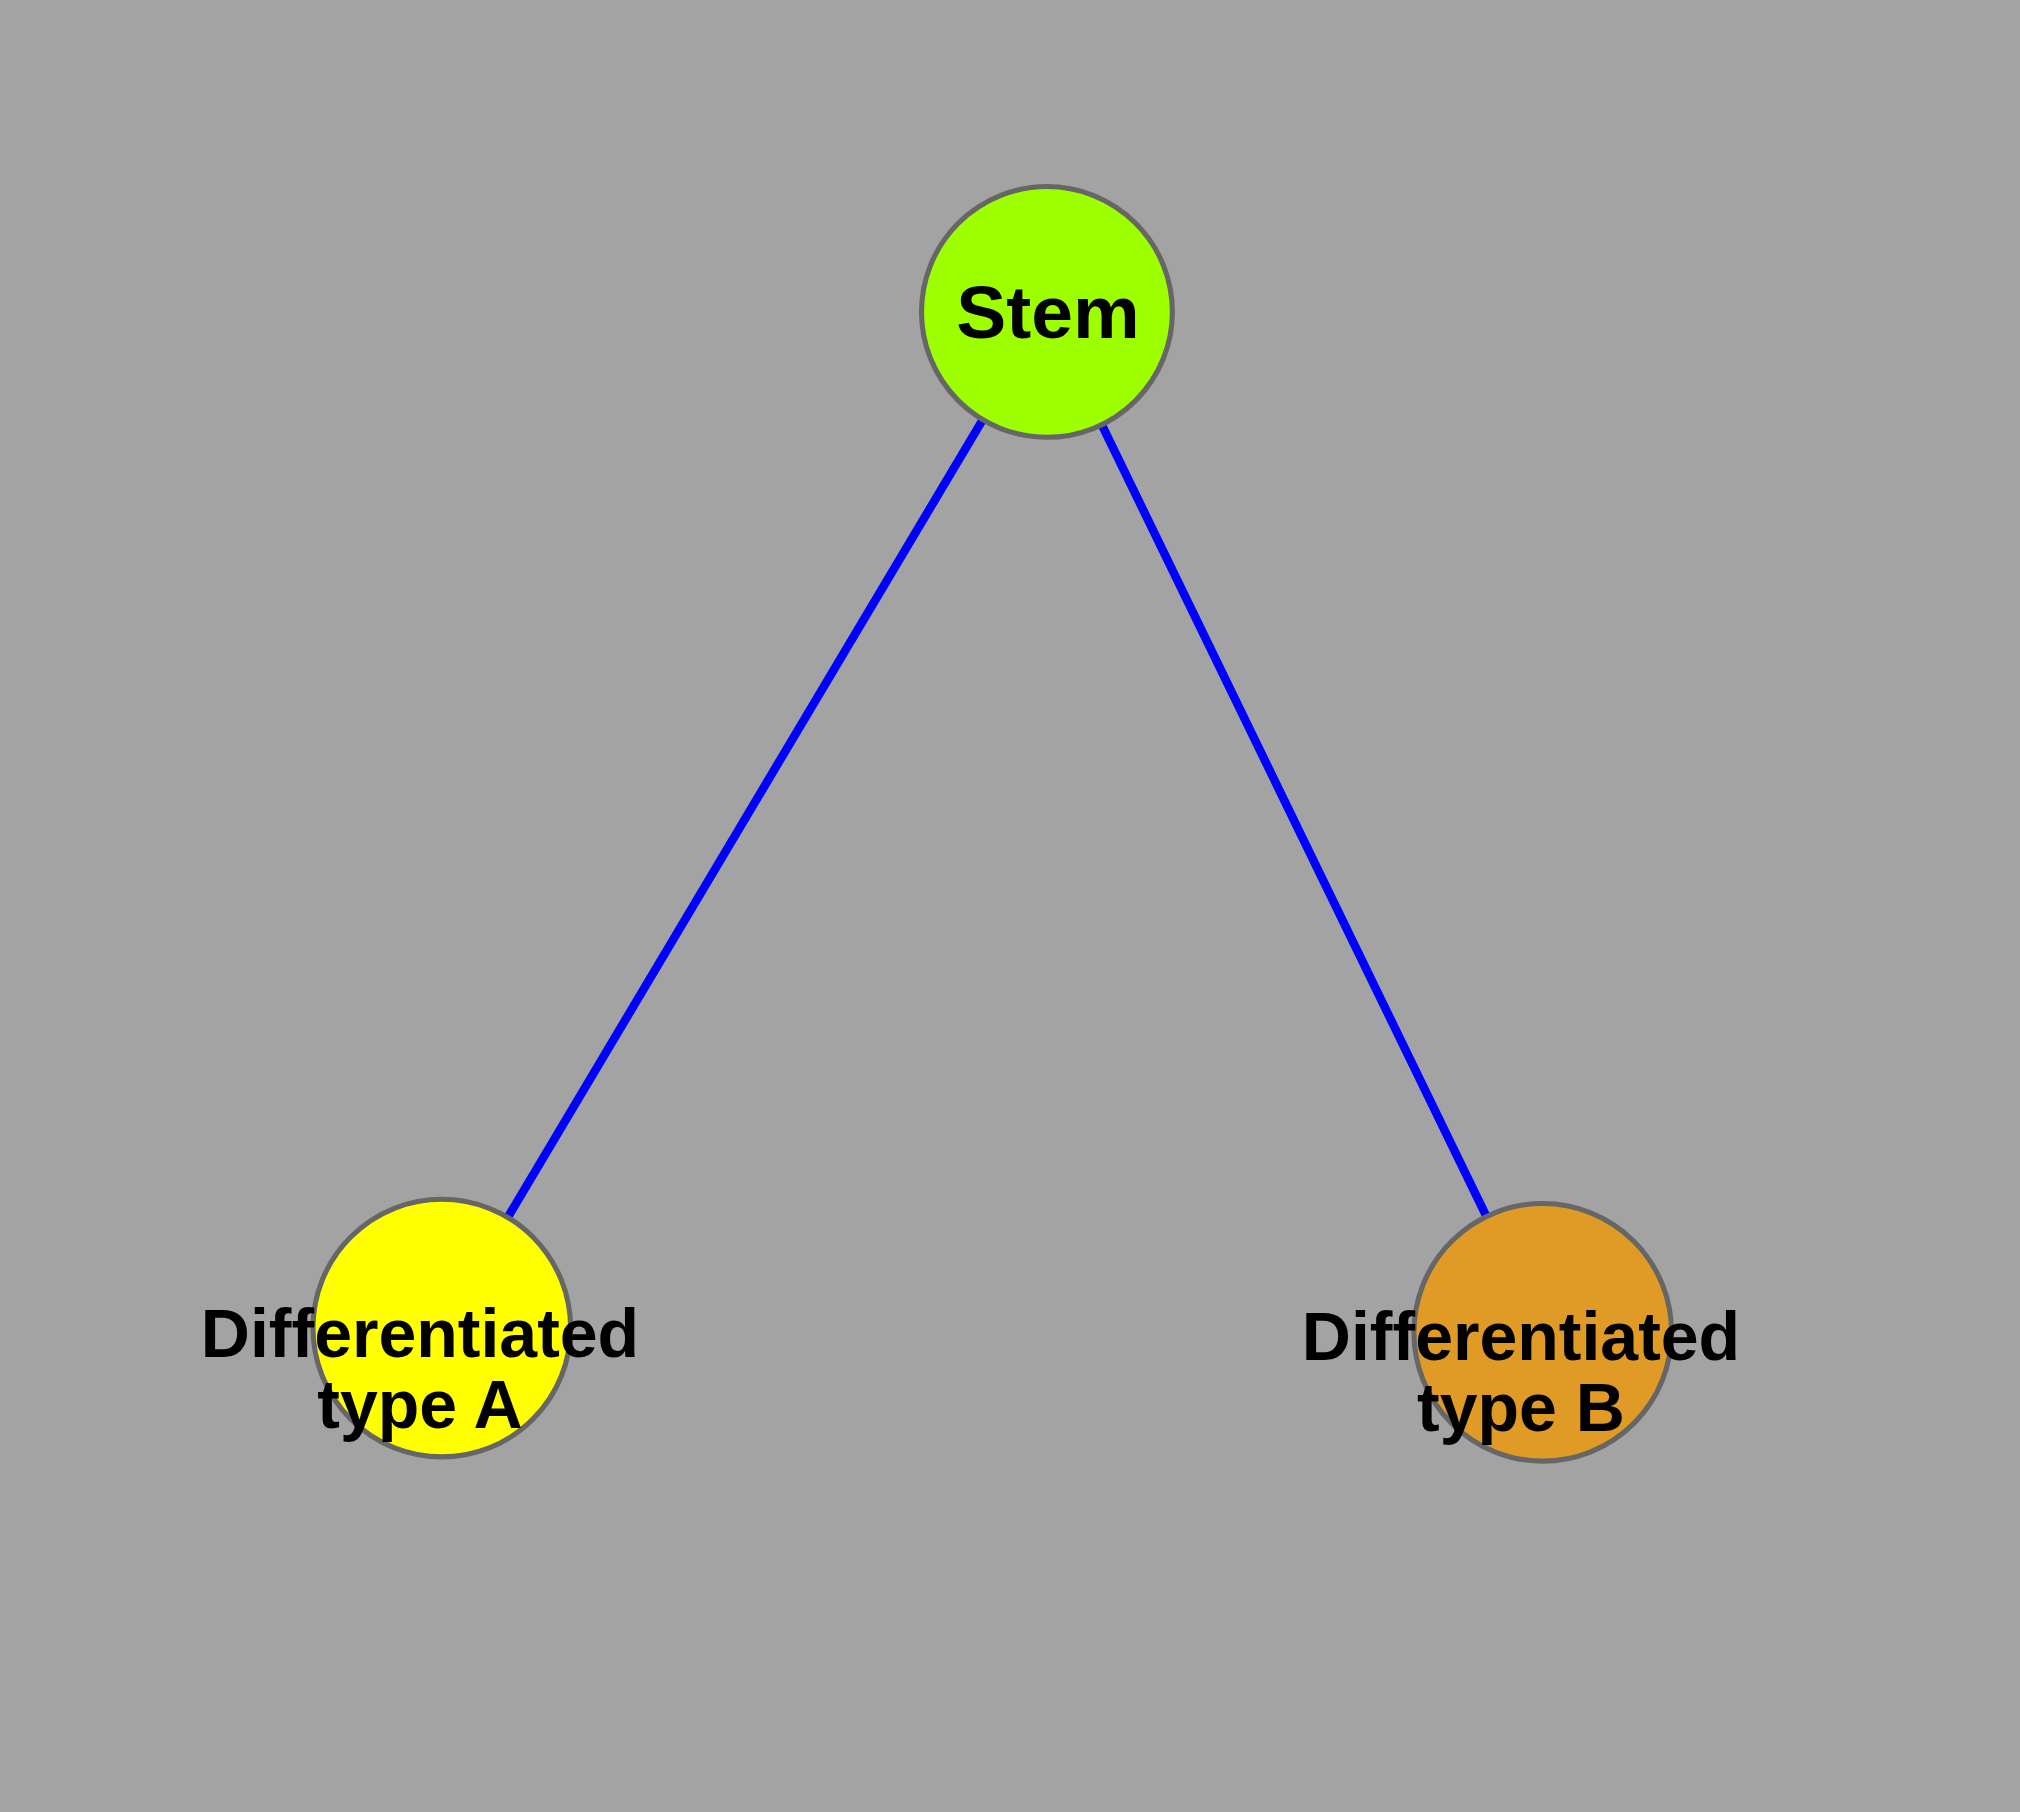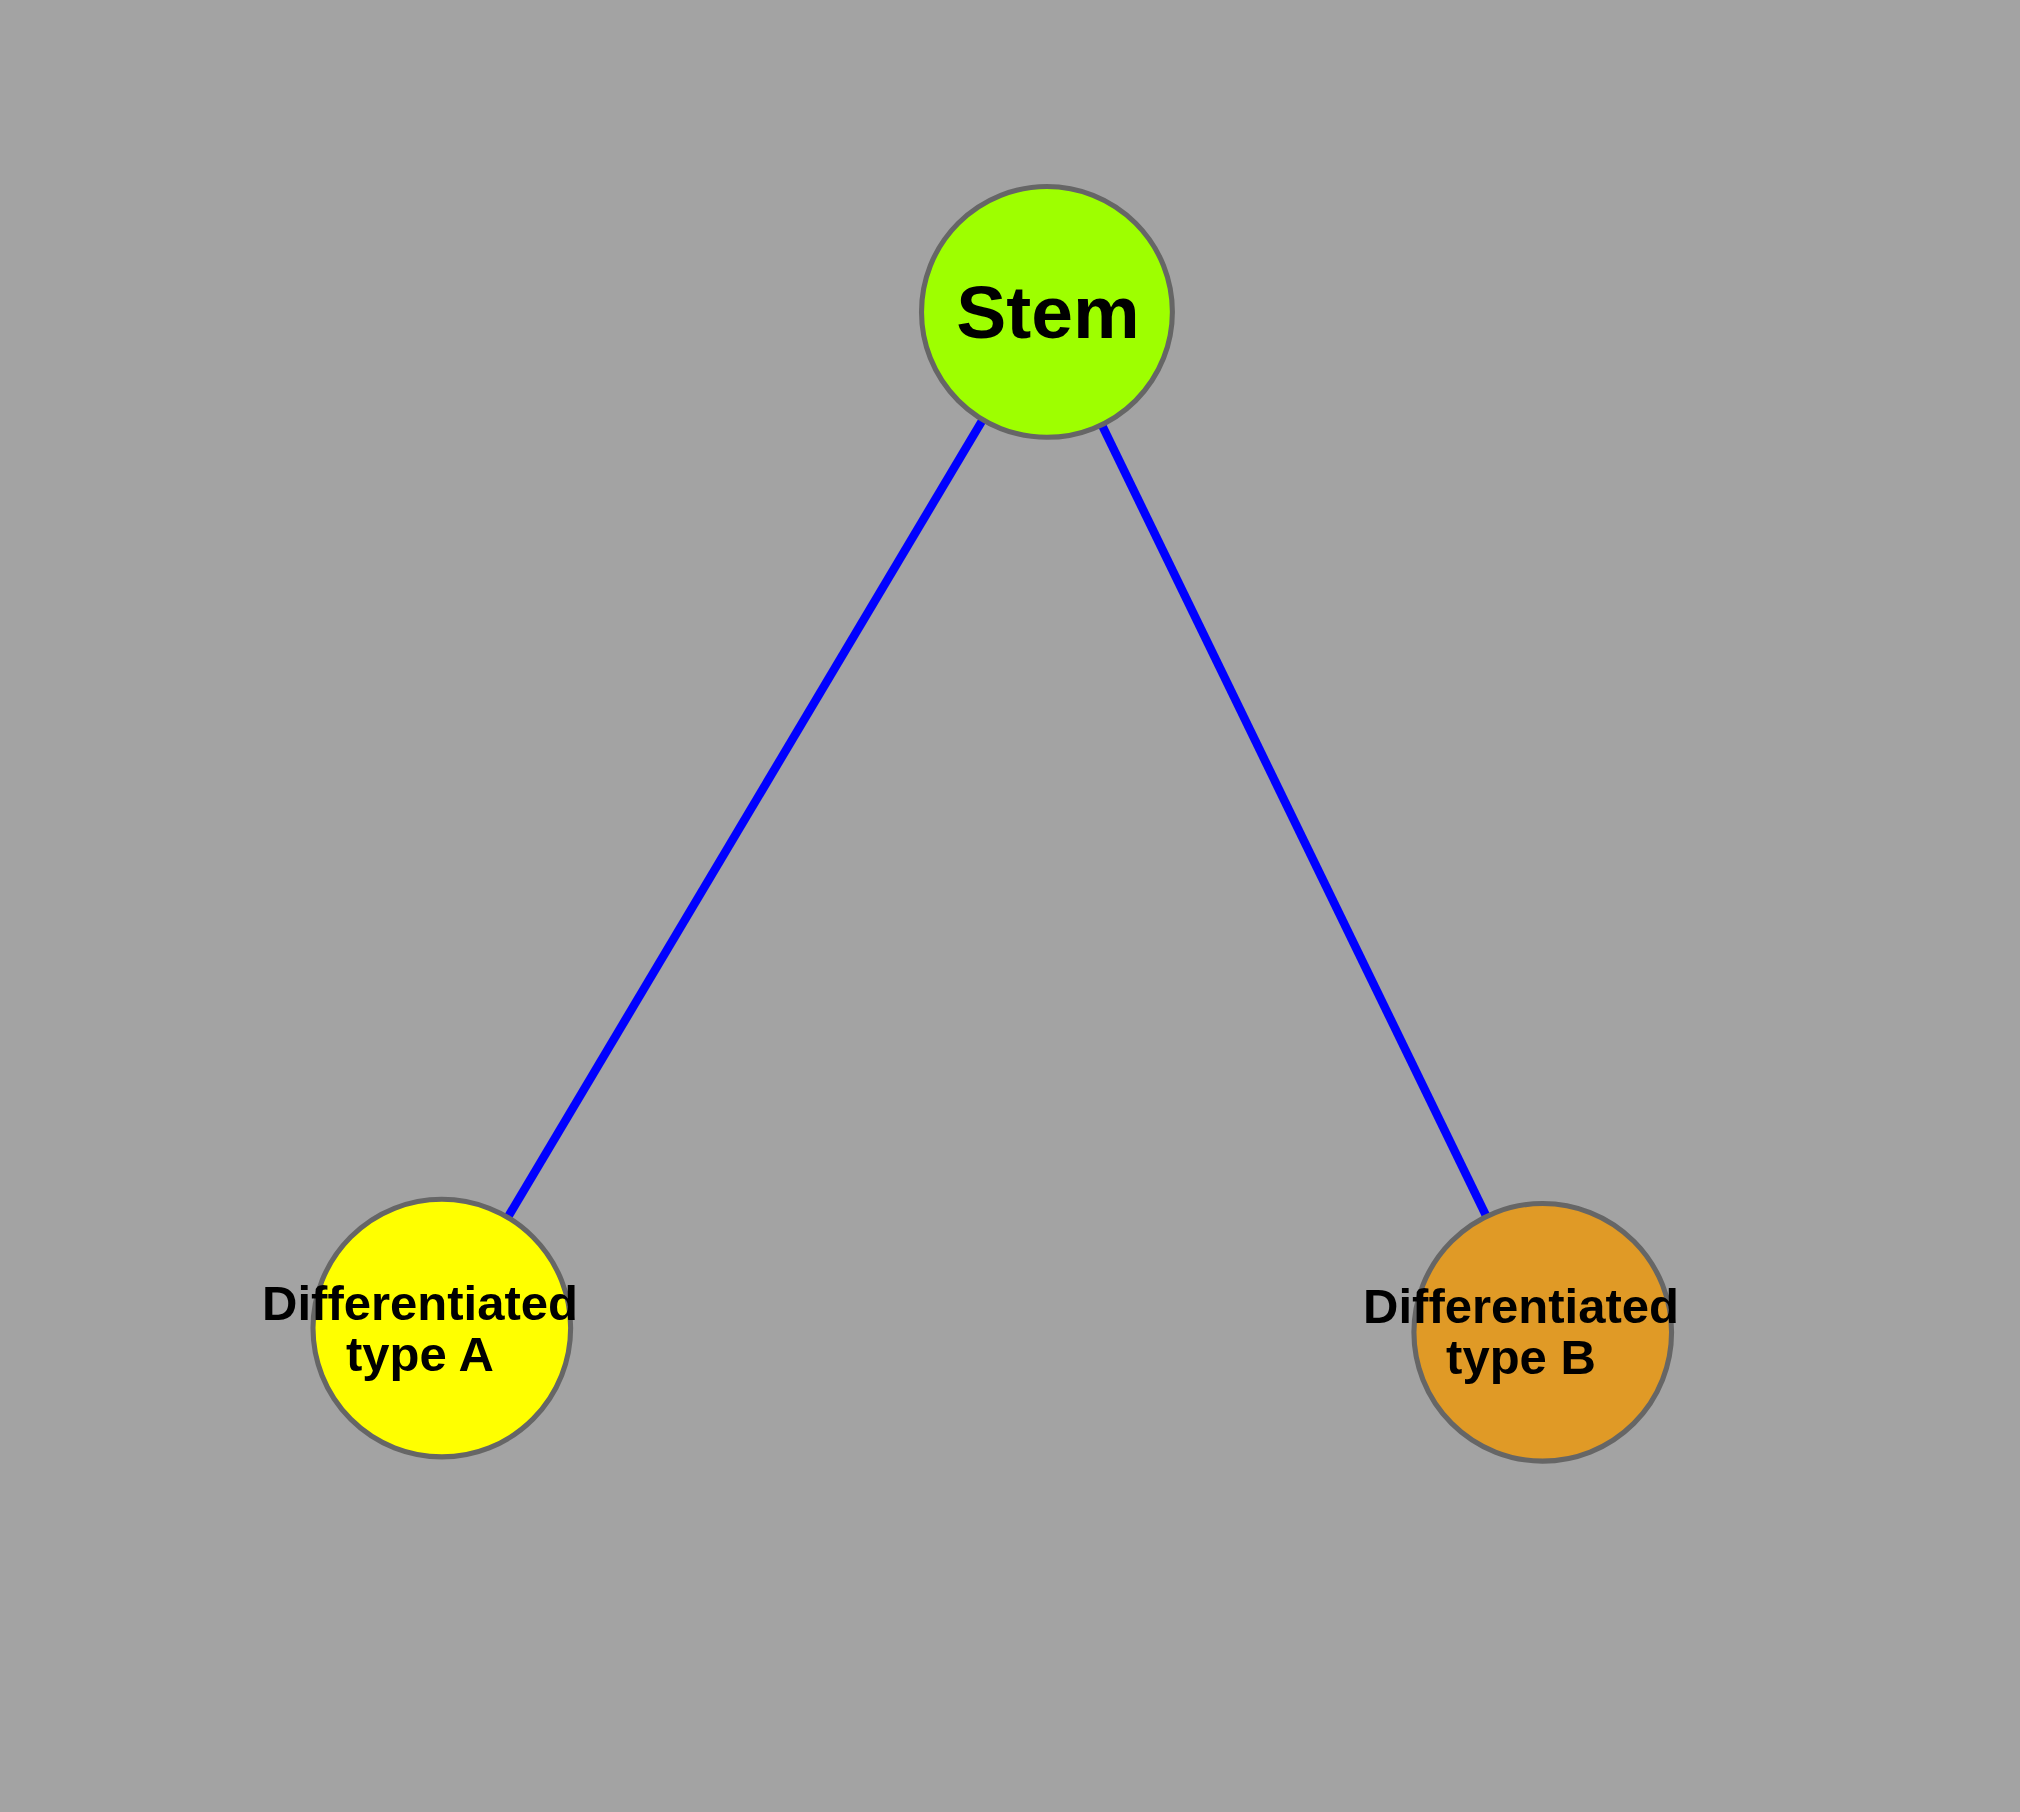--- a/index.html
+++ b/index.html
@@ -30,21 +30,22 @@
     color: #000000;
     white-space: pre;
     line-height: 1.04;
     pointer-events: none;
     transform: translate(-50%, -50%);
   }
   .node-label.root {
     font-size: 75px;
   }
   .node-label.leaf {
-    font-size: 49px;
+    font-size: 68px;
+    margin-top: 40px;
   }
 </style>
 </head>
 <body>
 
 <div id="canvas" style="background: #a3a3a3; width: 2021px; height: 1812px;">
 
   <svg id="graph-svg" viewBox="0 0 2384 2138">
     <g>
       <line stroke="#0000ff" stroke-width="10" stroke-linecap="butt" x1="1235" y1="368" x2="521" y2="1567"></line>

